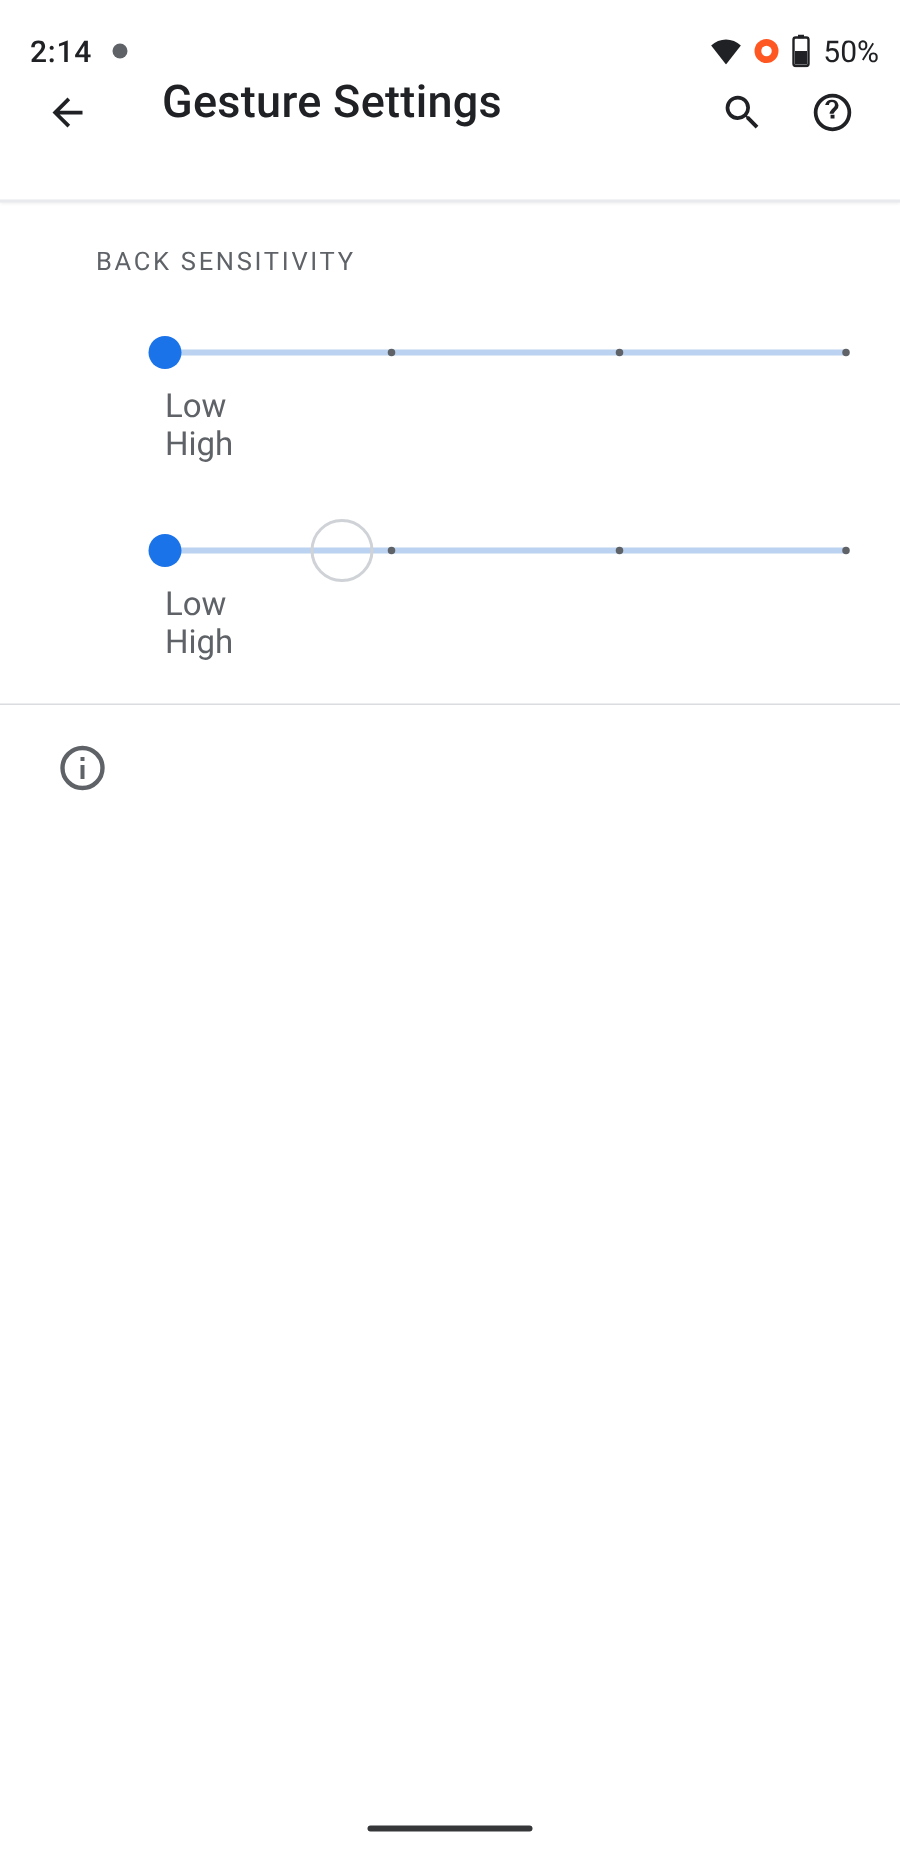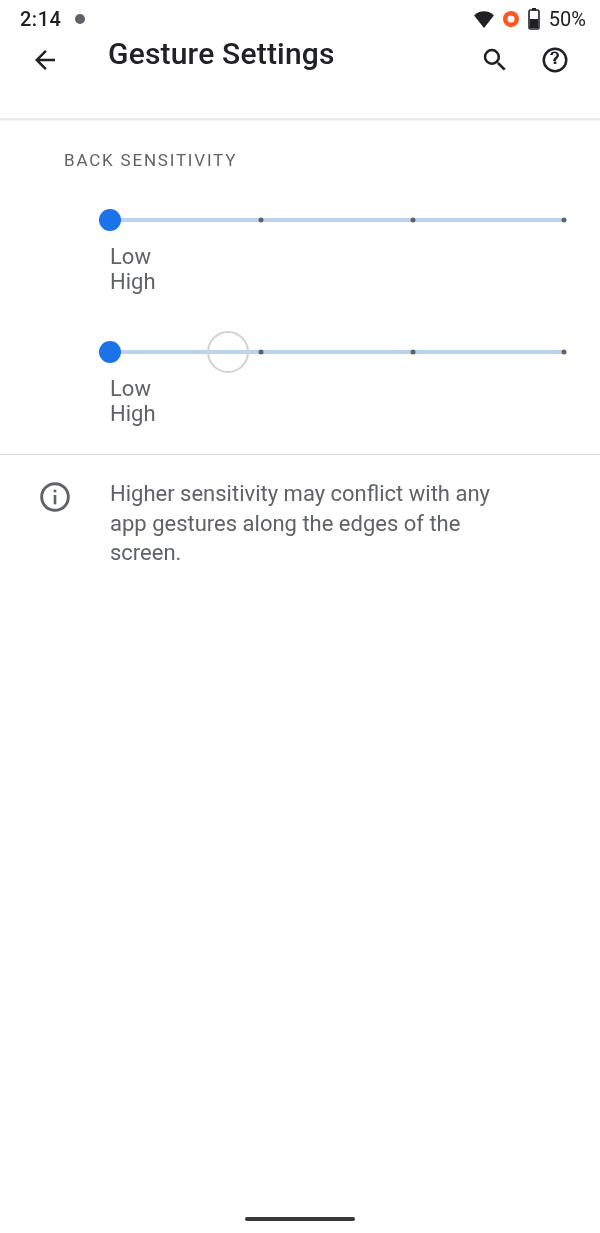--- a/index.html
+++ b/index.html
@@ -14,20 +14,21 @@
     }
 
     
     .status-bar {
       display: flex;
       align-items: center;
       justify-content: space-between;
       padding: 6px 14px 4px 20px;
       height: 36px;
       font-size: 20px;
+      margin-top: 15px;
     }
     .status-left { display: flex; align-items: center; gap: 10px; }
     .status-time { font-weight: 500; letter-spacing: 0.5px; }
     .status-dot {
       width: 10px; height: 10px; border-radius: 50%; background:#5f6368;
       margin-left: 4px;
     }
     .status-right { display: flex; align-items: center; gap: 6px; text-align: right; }
     .battery-text { font-size: 20px; font-weight: 400; margin-left: 2px;}
     .icon-svg { display:block; }
@@ -262,16 +263,15 @@
 <div class="info-row">
   <div class="info-icon">
     <span>
       <svg width="32" height="32" viewBox="0 0 24 24">
           <circle cx="12" cy="12" r="10" fill="none" stroke="#5f6368" stroke-width="2.2"></circle>
           <rect x="11" y="10.5" width="2" height="7" fill="#5f6368"></rect>
           <rect x="11" y="6.5" width="2" height="2" fill="#5f6368"></rect>
         </svg>
     </span>
   </div>
-  <div class="info-text">Higher sensitivity may conflict with any app gestures along the edges of the screen.</div>
 </div>
 
 <div class="nav-handle"></div>
 
 </body></html>

